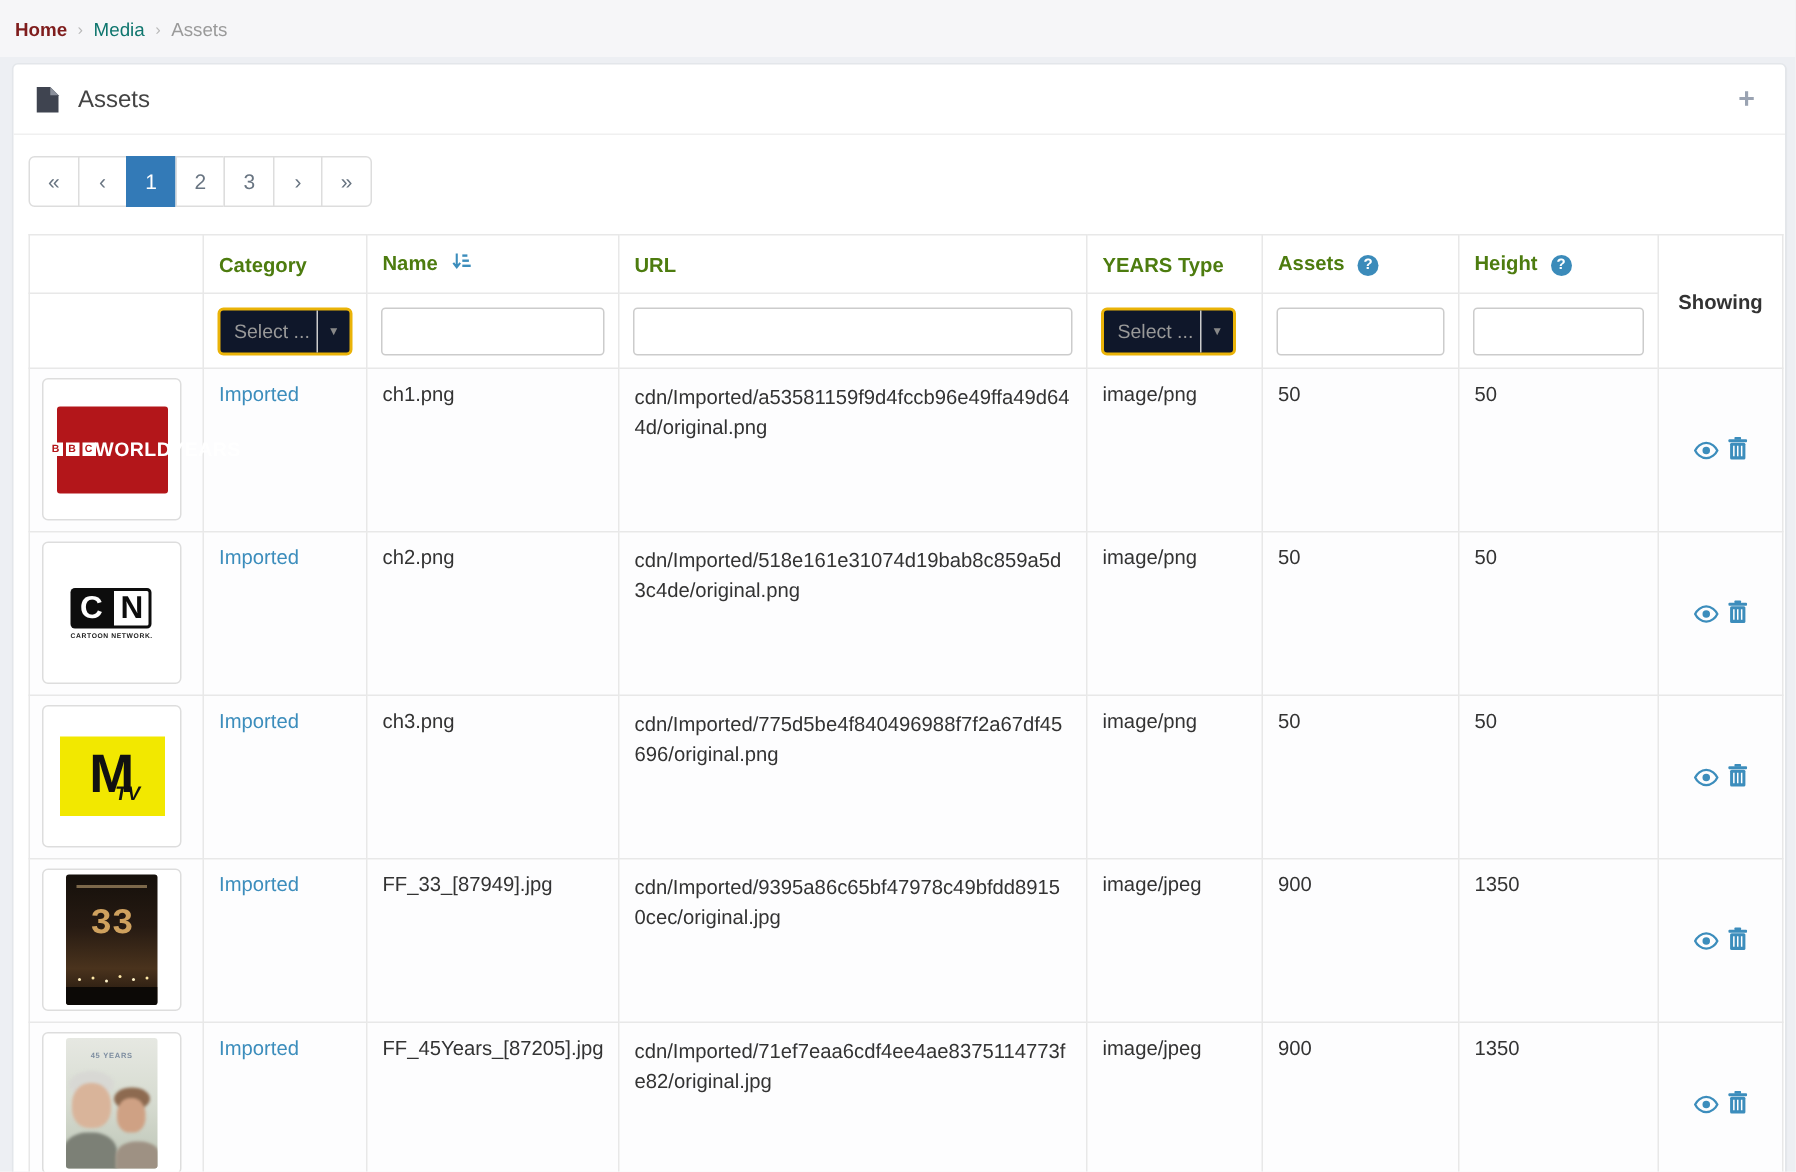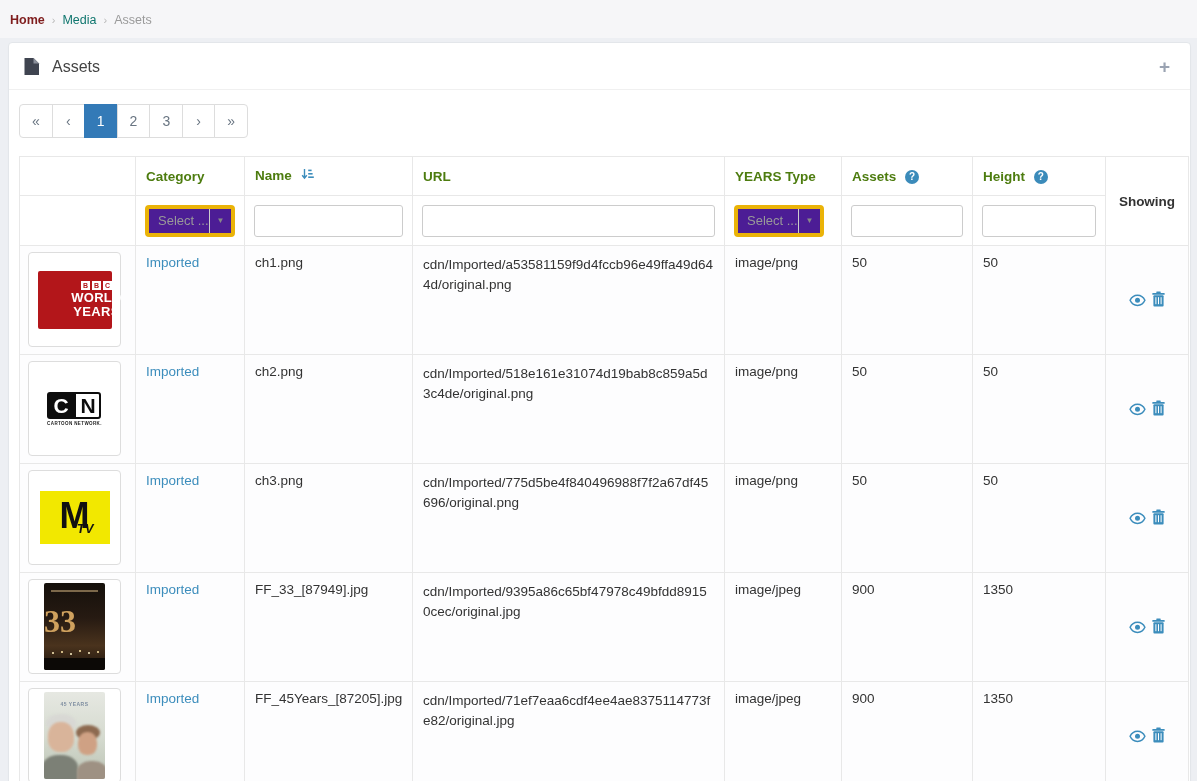--- a/index.html
+++ b/index.html
@@ -50,61 +50,61 @@
   th.actions-th { color:#333; text-align:center; vertical-align:middle; }
   .sort-icon { vertical-align:-1px; margin-left:5px; }
   .help-badge { display:inline-block; width:14px; height:14px; border-radius:50%;
     background:#3b8bba; color:#fff; font-size:10px; font-weight:700; text-align:center;
     line-height:14px; margin-left:5px; vertical-align:1px; cursor:pointer; }
 
   tr.filter-row td { padding:8px 9px; height:50px; vertical-align:middle; }
   .f-input { width:100%; height:32px; border:1px solid #ccc; border-radius:3px;
     background:#fff; padding:4px 8px; font-size:13px; font-family:inherit; }
   .select-filter { display:inline-flex; align-items:stretch; height:32px; width:90px;
-    border:4px solid #eab308; border-radius:4px; background:#4c1d95; cursor:pointer; }
+    border:2px solid #eab308; border-radius:4px; background:#0f172a; cursor:pointer; }
   .select-text { flex:1; color:#999; font-size:13px; display:flex; align-items:center;
     padding-left:9px; white-space:nowrap; overflow:hidden; }
   .select-arrow { width:22px; border-left:1px solid #ccc; display:flex; align-items:center;
     justify-content:center; color:#888; font-size:8px; }
 
   tbody td { vertical-align:top; padding:9px 10px; background:#fdfdfe; }
   tbody tr { height:109px; }
   td.thumb-cell { padding:6px 8px; }
   a.cat-link { color:#3c8dbc; text-decoration:none; cursor:pointer; }
   td.url-cell { word-break:break-all; line-height:1.45; }
   td.actions-cell { vertical-align:middle; text-align:center; white-space:nowrap; }
   .act-icon { display:inline-block; margin:0 3px; cursor:pointer; }
 
   
   .thumb-box { width:93px; height:95px; background:#fff; border:1px solid #ddd;
     border-radius:4px; display:flex; align-items:center; justify-content:center; }
   .th-bbc { width:74px; height:58px; background:#b3161a; color:#fff; display:flex;
-    flex-direction:column; align-items:center; justify-content:center; border-radius:2px;padding-left:44px; }
+    align-items:center; justify-content:center; border-radius:2px;padding-left:44px; }
   .bbc-blocks { display:flex; gap:2px; margin-bottom:1px; }
   .bbc-blocks span { width:9px; height:9px; background:#fff; color:#b3161a; font-size:7px;
     font-weight:700; line-height:9px; text-align:center; }
   .bbc-line { font-size:13px; font-weight:700; line-height:14px; letter-spacing:.3px; }
   .th-cn { text-align:center; }
   .cn-row { display:flex; justify-content:center; }
   .cn-c { width:27px; height:27px; background:#0d0d0d; color:#fff; font-weight:800;
     font-size:21px; line-height:27px; border-radius:3px 0 0 3px; }
   .cn-n { width:27px; height:27px; background:#fff; color:#0d0d0d; border:2px solid #0d0d0d;
     font-weight:800; font-size:21px; line-height:23px; border-radius:0 3px 3px 0; }
   .cn-cap { font-size:4.5px; font-weight:700; color:#1a1a1a; margin-top:2px; letter-spacing:.4px; }
   .th-mtv { width:70px; height:53px; background:#f2e800; position:relative; display:flex;
     align-items:center; justify-content:center; }
   .mtv-m { font-size:36px; font-weight:900; color:#111; line-height:1; margin-top:-3px; }
   .mtv-tv { position:absolute; bottom:8px; left:37px; font-size:13px; font-weight:900;
     color:#111; transform:skewX(-10deg); }
   .th-33 { width:61px; height:87px; position:relative; border-radius:2px; overflow:hidden;
     background:linear-gradient(180deg,#15100b 0%,#261a12 40%,#4a331d 72%,#1c130c 100%); }
   .t33-top { position:absolute; top:7px; left:7px; right:7px; height:2px;
     background:rgba(205,175,125,.55); }
-  .t33-num { position:absolute; top:20px; width:100%; color:#cfa15e;
-    font-size:32px; font-weight:700; font-family:Liberation Serif, serif; }
+  .t33-num { position:absolute; top:20px; width:100%; text-align:center; color:#cfa15e;
+    font-size:24px; font-weight:700; font-family:Liberation Mono, monospace; }
   .t33-lights { position:absolute; bottom:16px; left:8px; width:2px; height:2px;
     border-radius:50%; background:#ffeebb;
     box-shadow:9px -1px 0 #ffe9a8, 18px 1px 0 #fff3c9, 27px -2px 0 #ffe9a8, 36px 0 0 #fff3c9, 45px -1px 0 #ffe9a8; }
   .th-33::after { content:""; position:absolute; bottom:0; left:0; width:100%; height:12px;
     background:#0c0906; }
   .th-45 { width:61px; height:87px; position:relative; border-radius:2px; overflow:hidden;
     background:linear-gradient(180deg,#e6e8e2 0%,#d6dbd0 50%,#bcc4b5 100%); }
   .t45-title { position:absolute; top:9px; width:100%; text-align:center; font-size:5px;
     color:#7d8da0; font-weight:700; letter-spacing:.5px; }
   .t45-hair-l { position:absolute; left:2px; top:22px; width:30px; height:18px;

